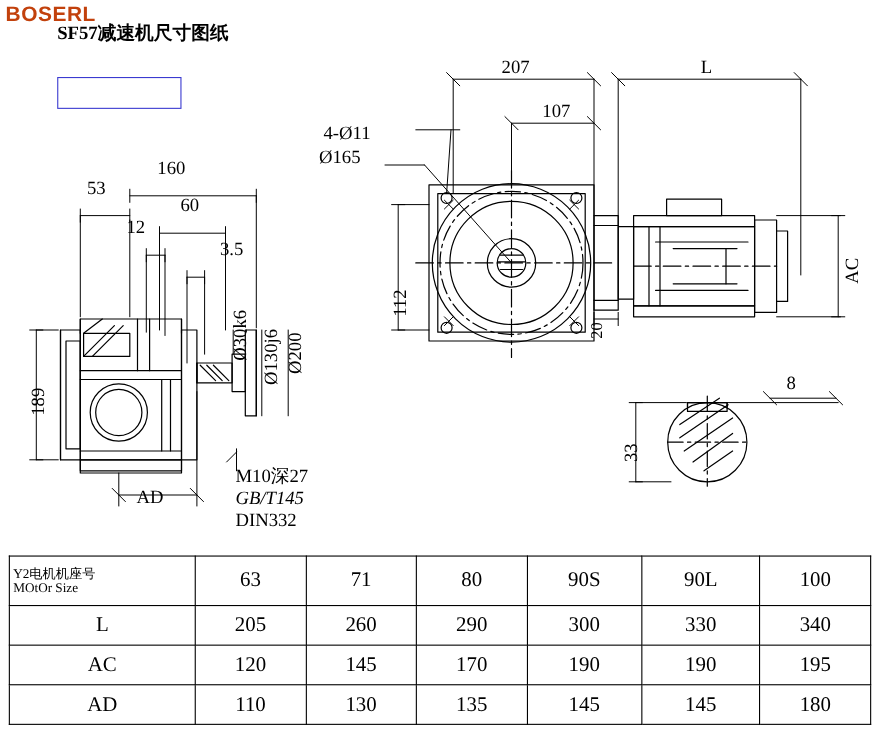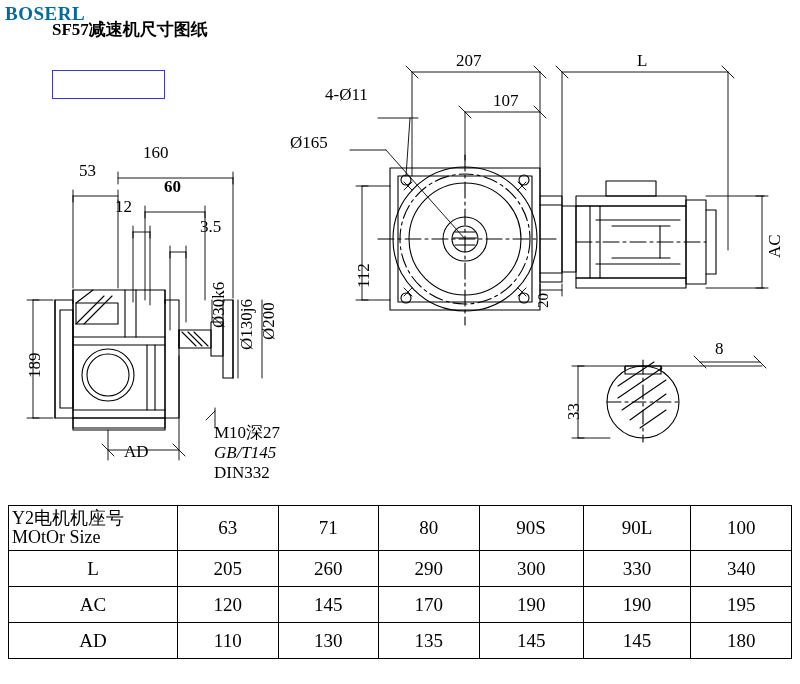--- a/index.html
+++ b/index.html
@@ -19,22 +19,22 @@
     white-space:nowrap;
   }
   .logo-box{
     position:absolute;left:52px;top:70px;
     width:111px;height:27px;
     border:1px solid #3a3ad0;
     background:#fff;
   }
   .logo-text{
     position:absolute;left:5px;top:3px;
-    font-family:Liberation Serif, serif;
-    font-weight:bold;font-size:19px;color:#0369a1;
+    font-family:Liberation Sans, sans-serif;
+    font-weight:bold;font-size:19px;color:#c2410c;
     letter-spacing:0.5px;
   }
   
   .lbl{
     position:absolute;
     font-family:"Liberation Serif", serif;
     font-size:17px;
     white-space:nowrap;
     line-height:1.05;
   }
@@ -55,21 +55,21 @@
     text-align:center;
     height:35px;
     padding:0;
   }
   .tbl td.rowhead{
     width:165px;
     font-size:19px;
   }
   .tbl td.rowhead.two{
     line-height:1.08;
-    font-size:18px;
+    font-size:12px;
     text-align:left;
     padding-left:3px;
   }
   .tbl tr:first-child td.rowhead.two{height:44px;}
   .tbl tr:first-child td{height:44px;}
   svg{display:block;}
 </style>
 </head>
 <body>
 
@@ -258,38 +258,38 @@
       <path d="M578 366 L578 438"></path>
       <path d="M572 366 L584 366 M572 438 L584 438"></path>
       <path d="M578 366 L624 366 M578 438 L610 438"></path>
     </g>
 
   </g>
 </svg>
 
 <div class="lbl" style="left:79px;top:162px;">53</div>
 <div class="lbl" style="left:143px;top:144px;">160</div>
-<div class="lbl" style="left:164px;top:178px;font-weight:bold;">60</div>
+<div class="lbl" style="left:164px;top:178px;">60</div>
 <div class="lbl" style="left:115px;top:198px;">12</div>
 <div class="lbl" style="left:200px;top:218px;">3.5</div>
 <div class="lbl vert" style="left:26px;top:378px;">189</div>
 <div class="lbl" style="left:124px;top:443px;">AD</div>
 
 <div class="lbl vert" style="left:210px;top:328px;">Ø30k6</div>
 <div class="lbl vert" style="left:238px;top:350px;">Ø130j6</div>
 <div class="lbl vert" style="left:260px;top:340px;">Ø200</div>
 
 <div class="lbl" style="left:214px;top:424px;text-align:right;">M10深27</div>
 <div class="lbl" style="left:214px;top:444px;font-style:italic;">GB/T145</div>
 <div class="lbl" style="left:214px;top:464px;">DIN332</div>
 
 <div class="lbl" style="left:456px;top:52px;">207</div>
 <div class="lbl" style="left:637px;top:52px;">L</div>
 <div class="lbl" style="left:493px;top:92px;">107</div>
-<div class="lbl" style="left:294px;top:86px;margin-left:31px;">4-Ø11</div>
+<div class="lbl" style="left:294px;top:112px;">4-Ø11</div>
 <div class="lbl" style="left:290px;top:134px;">Ø165</div>
 <div class="lbl vert" style="left:355px;top:288px;">112</div>
 <div class="lbl sm vert" style="left:536px;top:308px;">20</div>
 <div class="lbl vert" style="left:766px;top:258px;">AC</div>
 
 <div class="lbl" style="left:715px;top:340px;">8</div>
 <div class="lbl vert" style="left:565px;top:420px;">33</div>
 
 <table class="tbl">
   <tbody>

